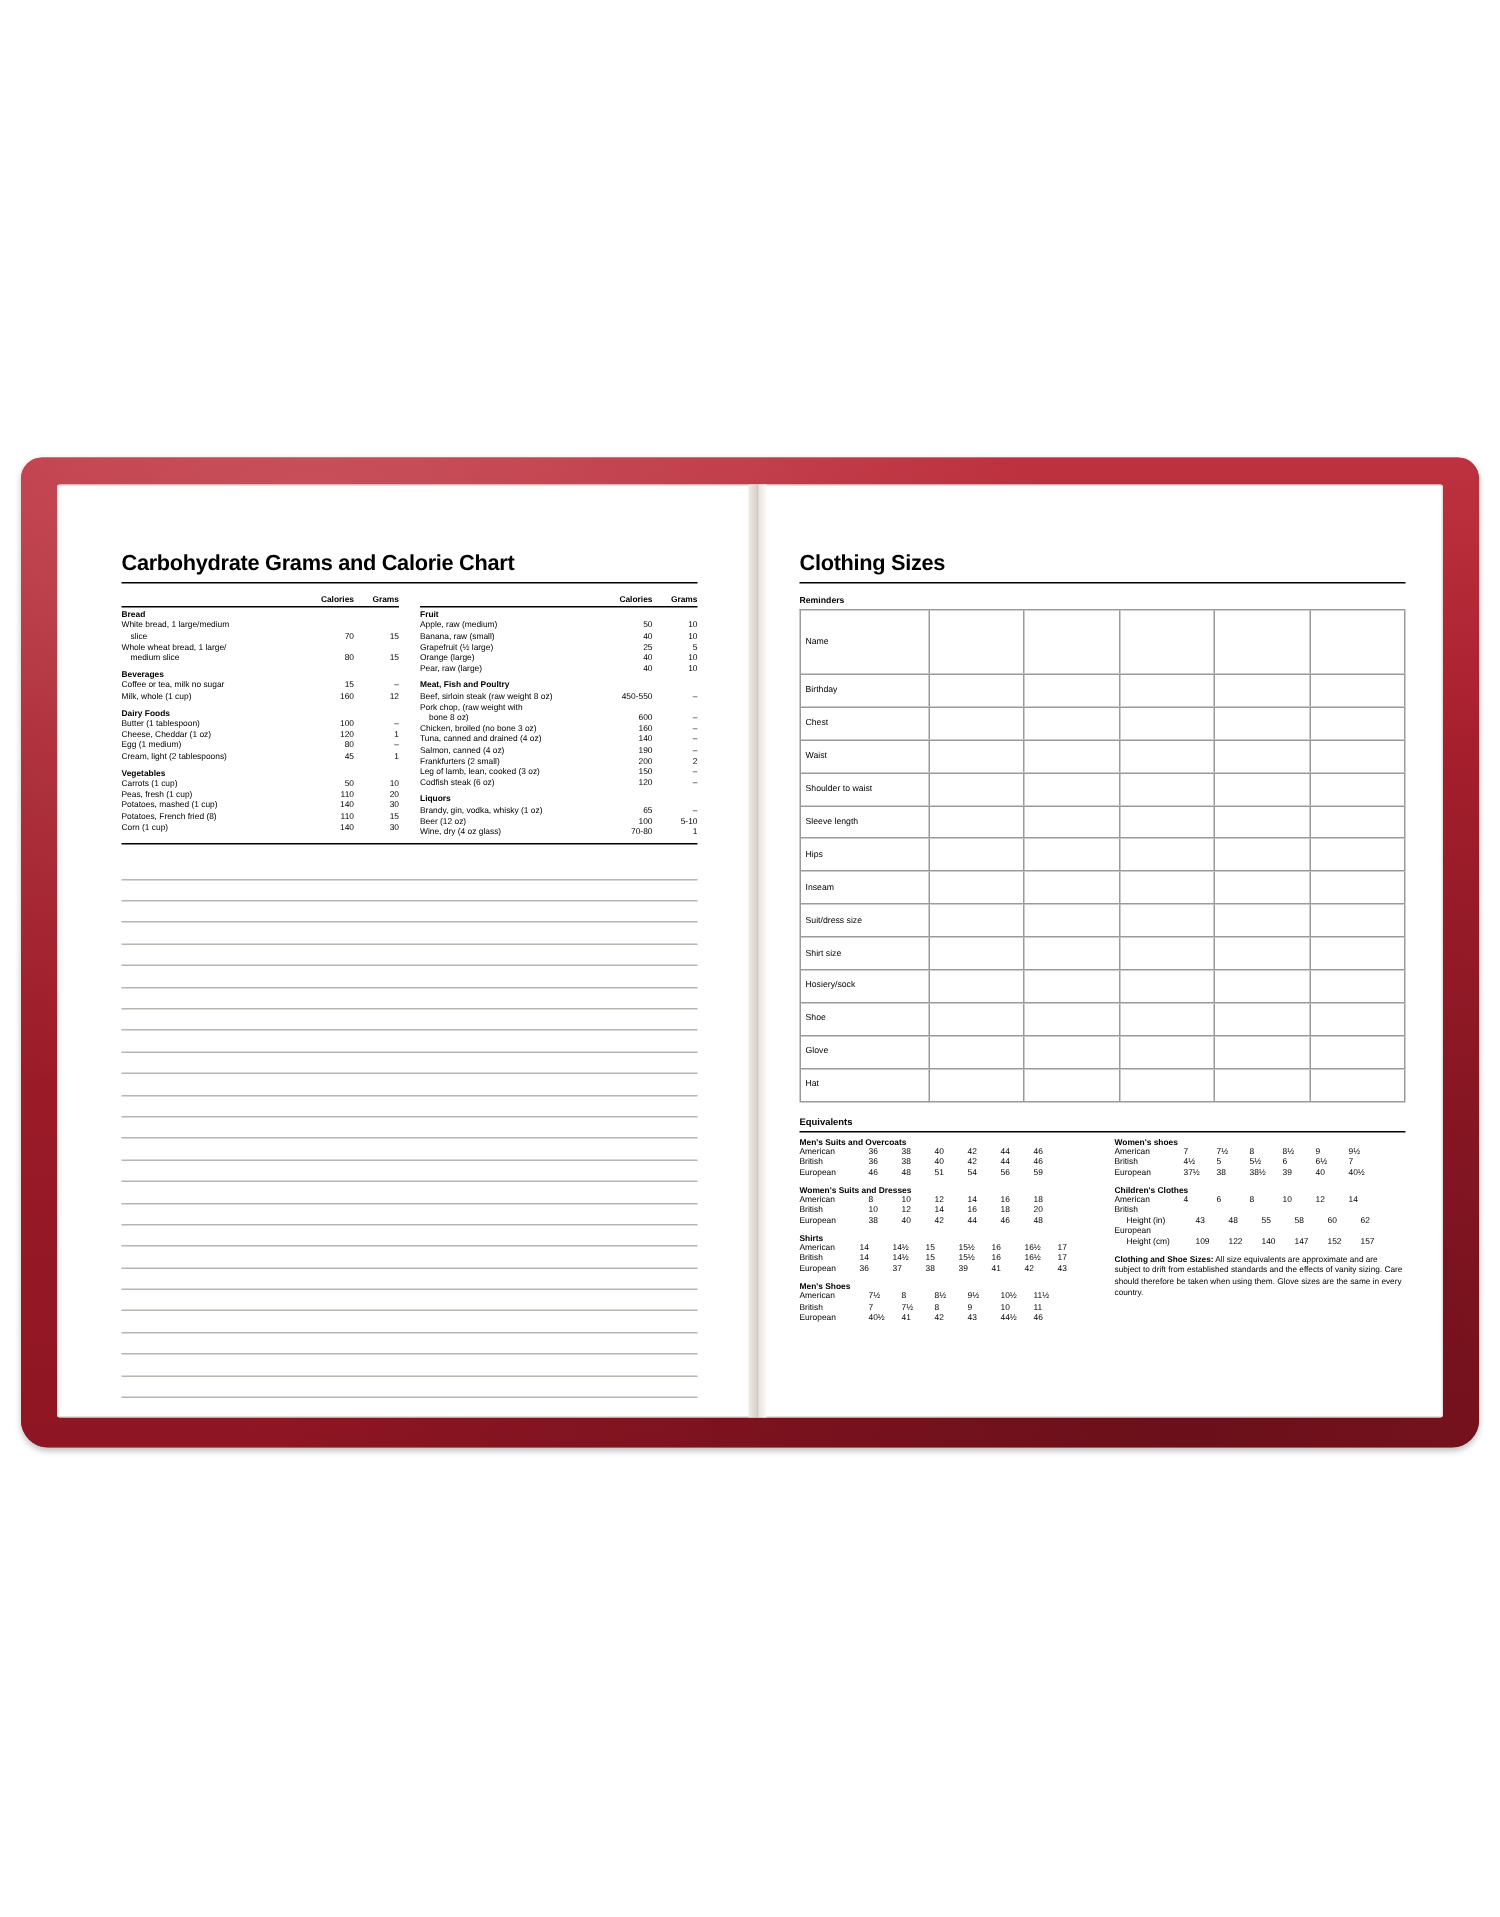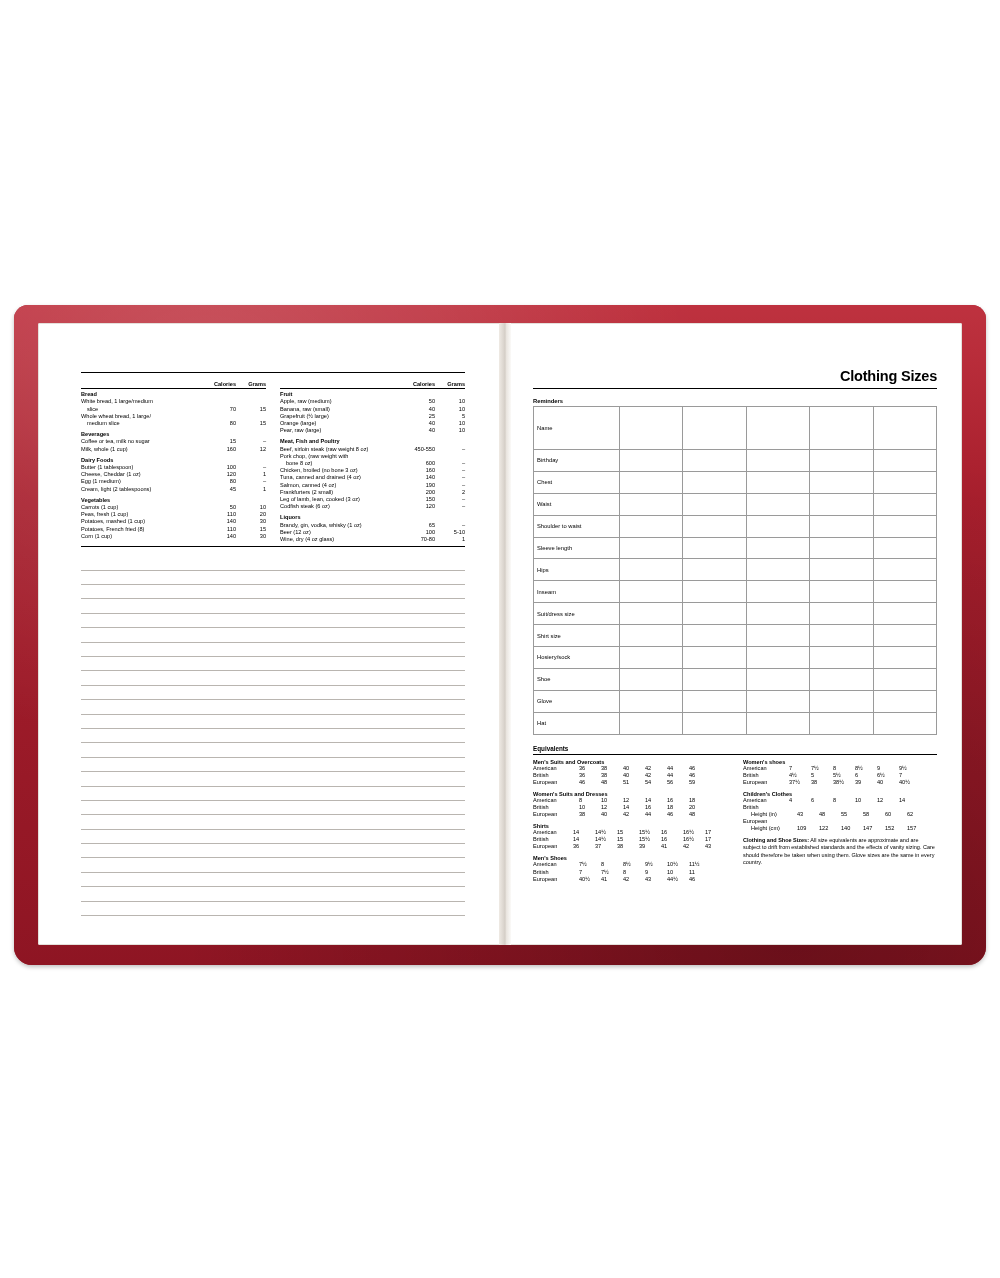--- a/index.html
+++ b/index.html
@@ -33,21 +33,21 @@
   }
   .page{position:absolute;top:0;height:622px;background:transparent;}
   .page.left{left:0;width:461px;}
   .page.right{left:473px;width:451px;}
 
   .pad-l{position:absolute;left:43px;top:45px;width:384px;}
   .pad-r{position:absolute;left:22px;top:45px;width:404px;}
 
   h1.title{font-size:14.5px;font-weight:bold;margin:0;letter-spacing:-.2px;}
   .title-rule{border-bottom:1px solid #000;margin-top:4px;}
-  .right-title{text-align:right;}
+  .right-title{}
 
   
   .cal-wrap{display:flex;gap:14px;margin-top:8px;font-size:5.6px;line-height:7.2px;}
   .cal-col{width:185px;}
   .hdr-row{display:flex;font-weight:bold;}
   .hdr-row .c-name{flex:1;}
   .hdr-row .c-cal{width:38px;text-align:right;}
   .hdr-row .c-gr{width:30px;text-align:right;}
   .grp{font-weight:bold;margin-top:4px;}
   .grp.first{margin-top:2px;}
@@ -86,20 +86,21 @@
 </style>
 </head>
 <body>
 
 <div class="stage">
   <div class="book">
     <div class="pages">
 
       <div class="page left">
         <div class="pad-l">
+          <h1 class="title">Carbohydrate Grams and Calorie Chart</h1>
           <div class="title-rule"></div>
 
           <div class="cal-wrap">
             <div class="cal-col">
               <div class="hdr-row">
                 <span class="c-name"></span>
                 <span class="c-cal">Calories</span>
                 <span class="c-gr">Grams</span>
               </div>
               <div class="underline-blk"></div>

